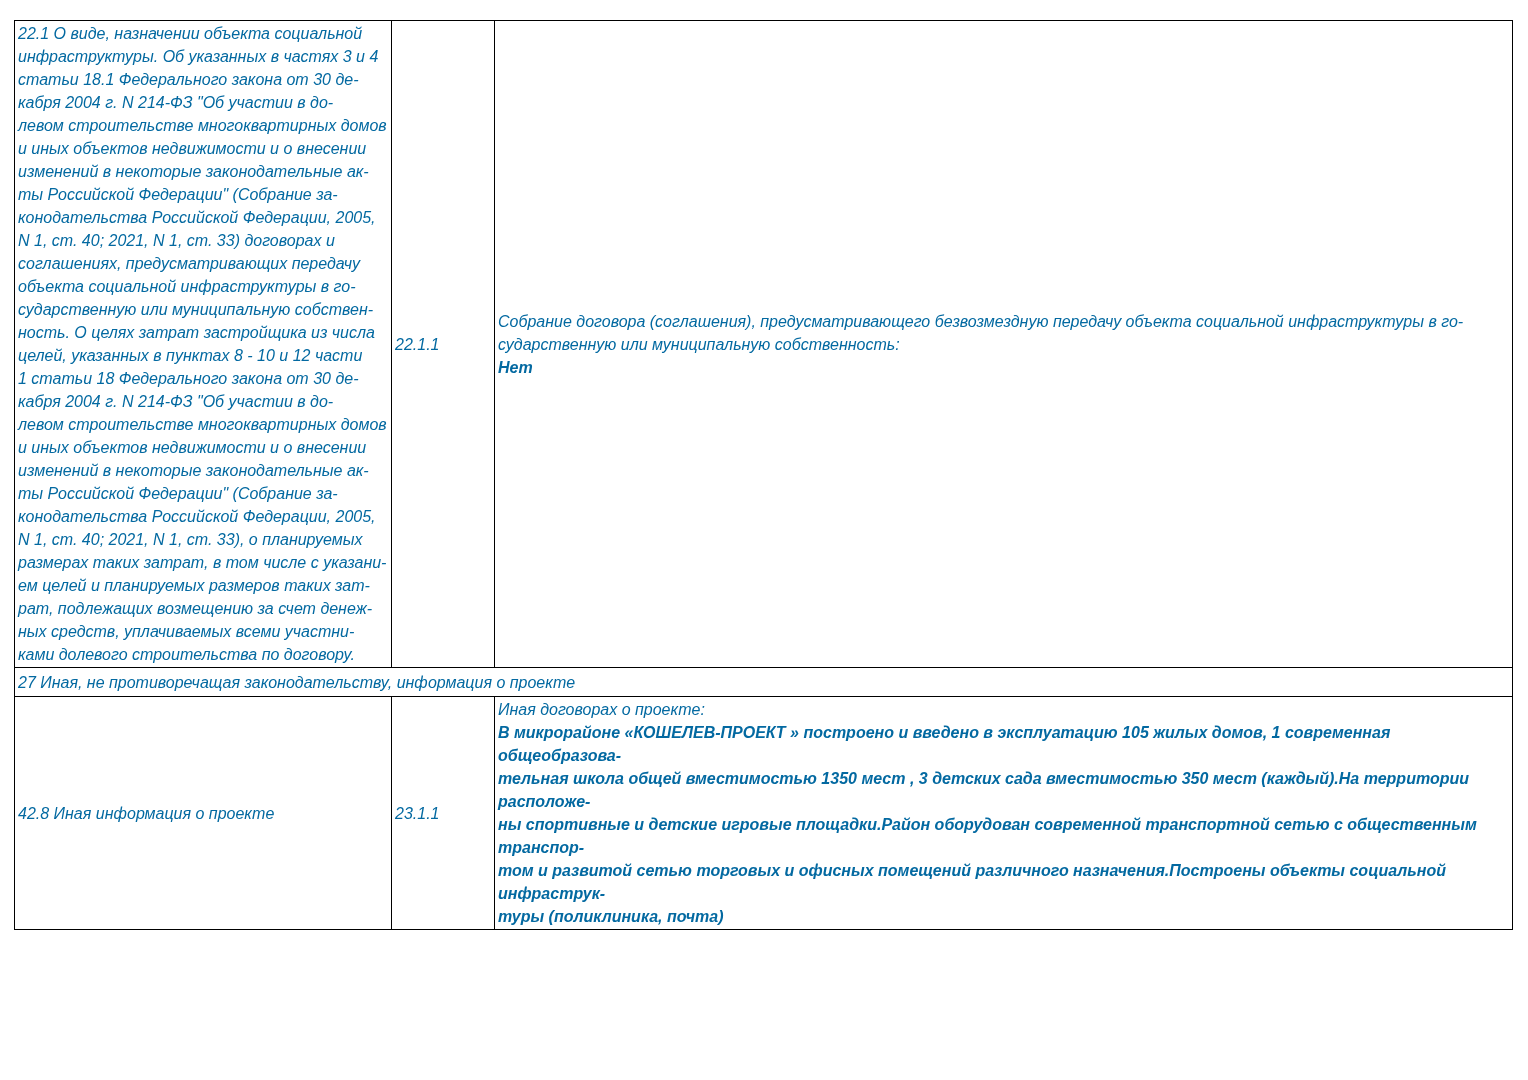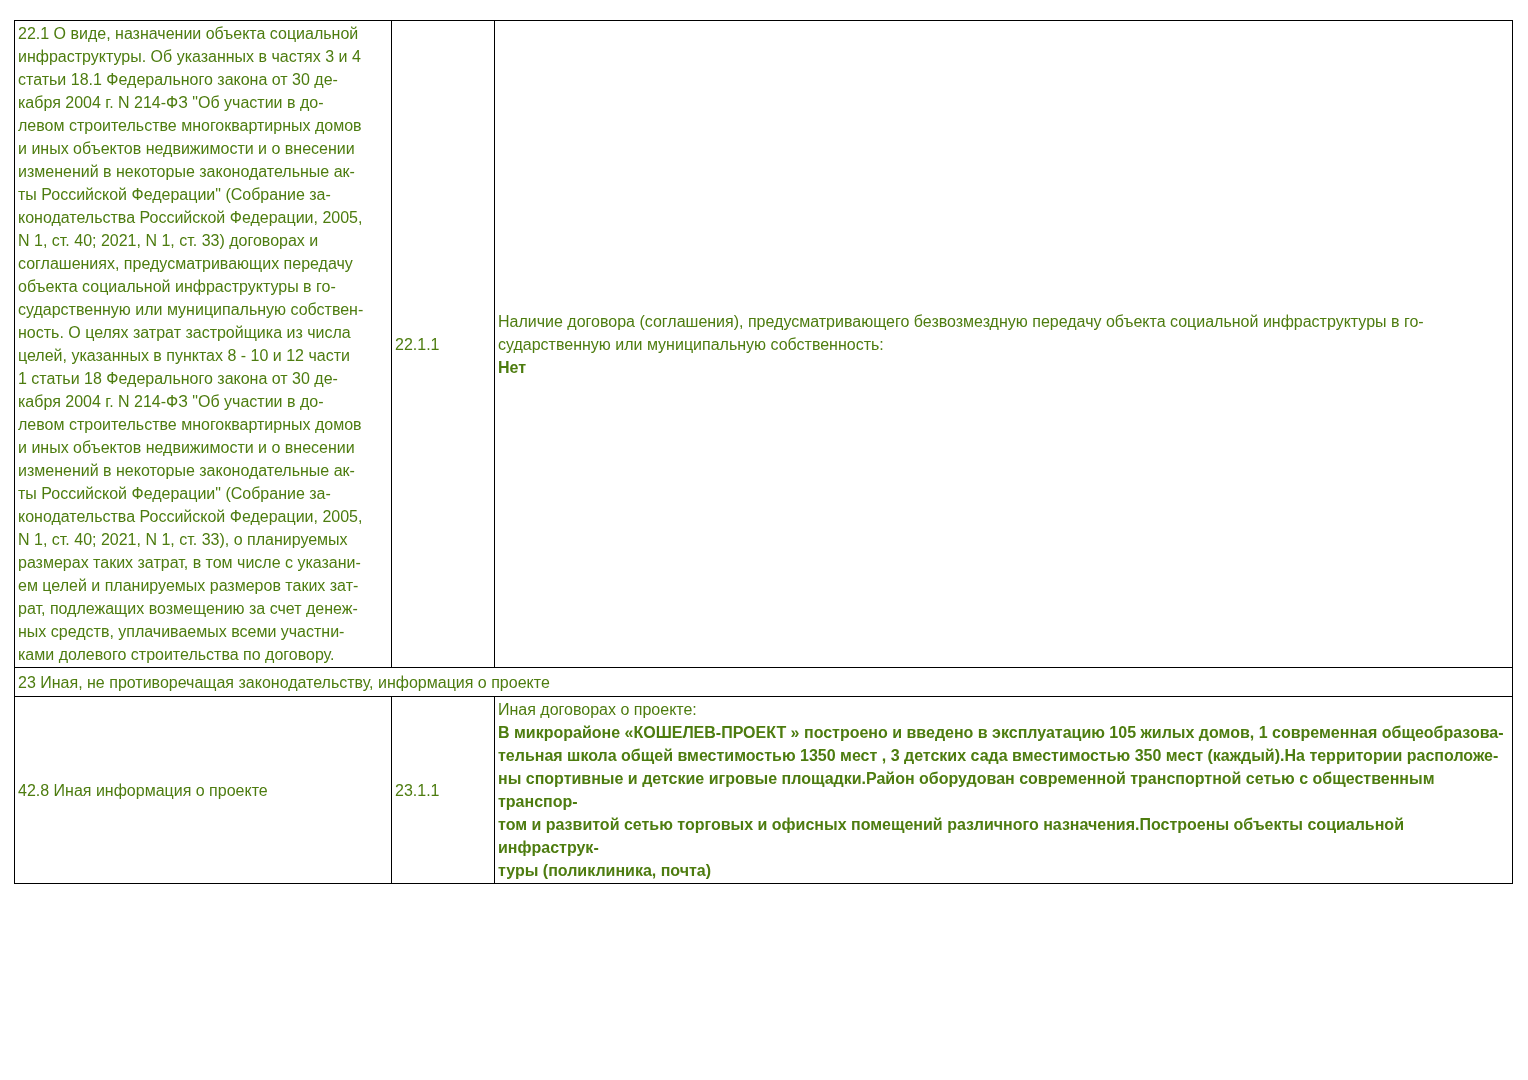--- a/index.html
+++ b/index.html
@@ -20,24 +20,25 @@
   table.decl {
     border-collapse: collapse;
     table-layout: fixed;
     width: 1498px;
     margin: 20px 0 0 14px;
   }
   table.decl td {
     border: 1px solid #000000;
     font-size: 16px;
     line-height: 23px;
-    color: #4d7c0f;
+    color: #0369a1;
     padding: 1px 3px;
     vertical-align: top;
     overflow: hidden;
+    font-style: italic;
   }
   .pre { white-space: pre-line; }
   .v-mid { vertical-align: middle !important; }
   .bold { font-weight: bold; }
   tr.row-tall  { height: 643px; }
   tr.row-sect  { height: 29px; }
   tr.row-last  { height: 140px; }
 </style>
 </head>
 <body>
@@ -74,28 +75,28 @@
 ты Российской Федерации" (Собрание за-
 конодательства Российской Федерации, 2005,
 N 1, ст. 40; 2021, N 1, ст. 33), о планируемых
 размерах таких затрат, в том числе с указани-
 ем целей и планируемых размеров таких зат-
 рат, подлежащих возмещению за счет денеж-
 ных средств, уплачиваемых всеми участни-
 ками долевого строительства по договору.</td>
         <td class="v-mid">22.1.1</td>
         <td class="v-mid">
-          <div class="pre">Наличие договора (соглашения), предусматривающего безвозмездную передачу объекта социальной инфраструктуры в го-
+          <div class="pre">Собрание договора (соглашения), предусматривающего безвозмездную передачу объекта социальной инфраструктуры в го-
 сударственную или муниципальную собственность:</div>
           <div class="bold">Нет</div>
         </td>
       </tr>
 
       <tr class="row-sect">
-        <td colspan="3" class="v-mid">23 Иная, не противоречащая законодательству, информация о проекте</td>
+        <td colspan="3" class="v-mid">27 Иная, не противоречащая законодательству, информация о проекте</td>
       </tr>
 
       <tr class="row-last">
         <td class="v-mid">42.8 Иная информация о проекте</td>
         <td class="v-mid">23.1.1</td>
         <td>
           <div class="pre">Иная договорах о проекте:</div>
           <div class="pre bold">В микрорайоне «КОШЕЛЕВ-ПРОЕКТ » построено и введено в эксплуатацию 105 жилых домов, 1 современная общеобразова-
 тельная школа общей вместимостью 1350 мест , 3 детских сада вместимостью 350 мест (каждый).На территории расположе-
 ны спортивные и детские игровые площадки.Район оборудован современной транспортной сетью с общественным транспор-

